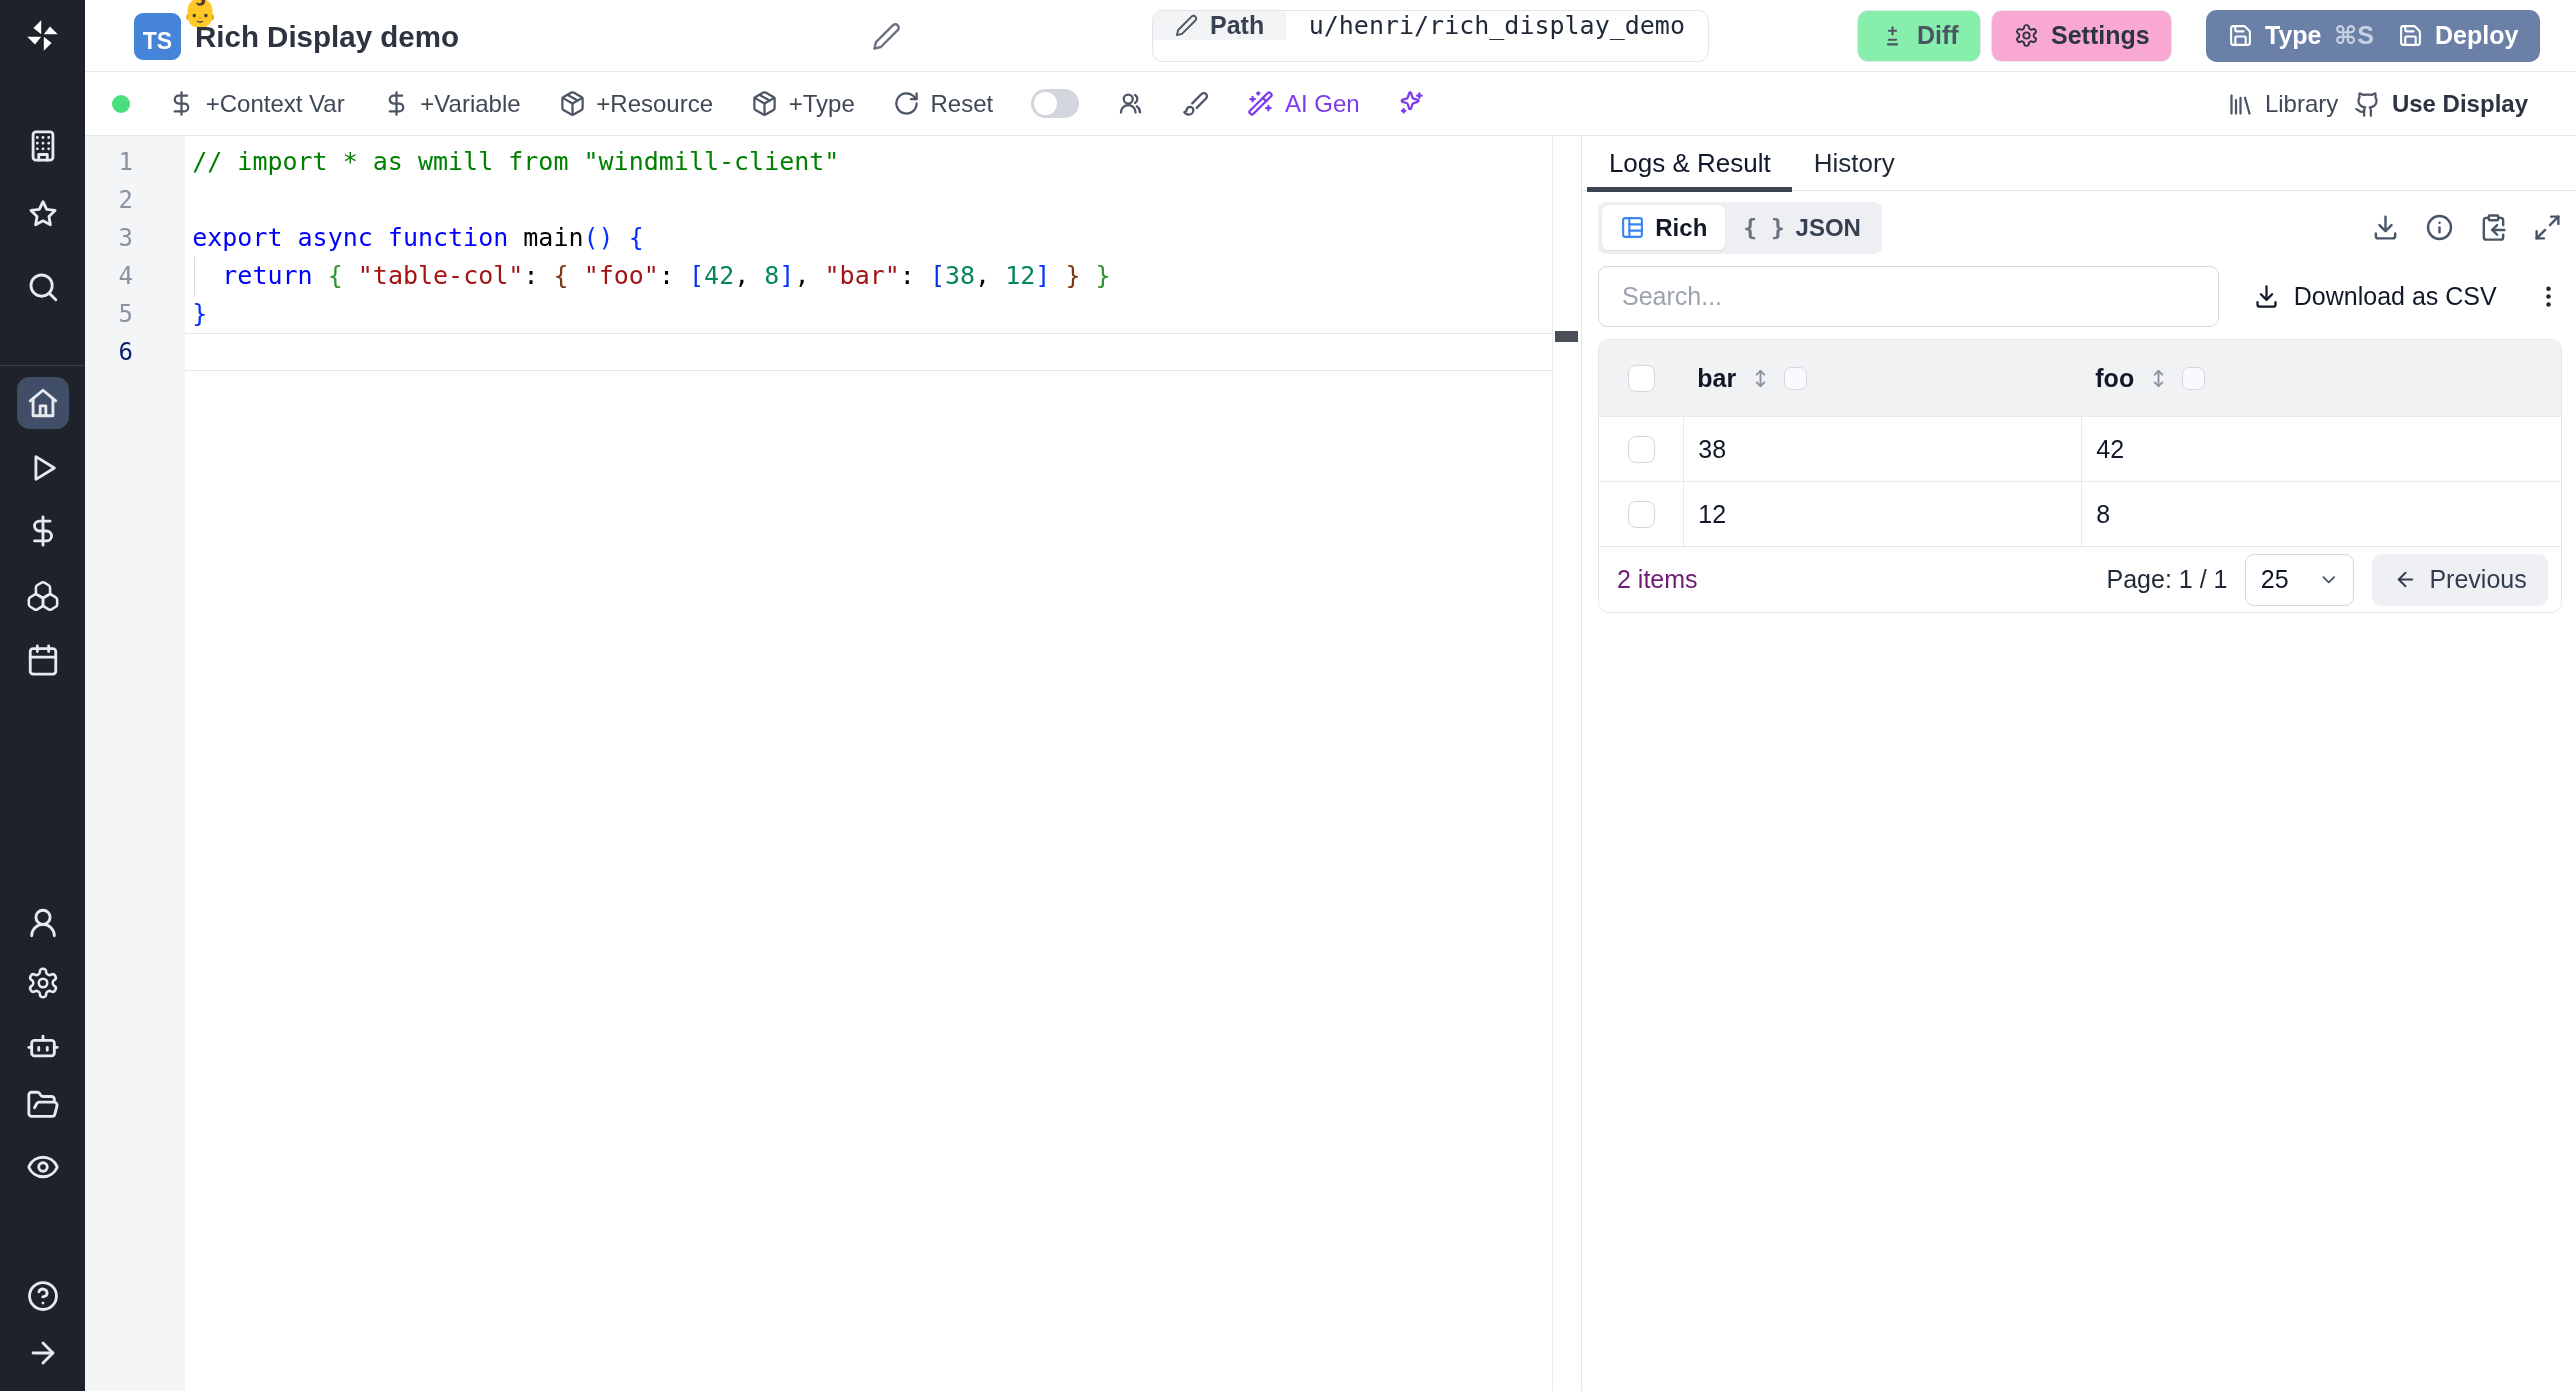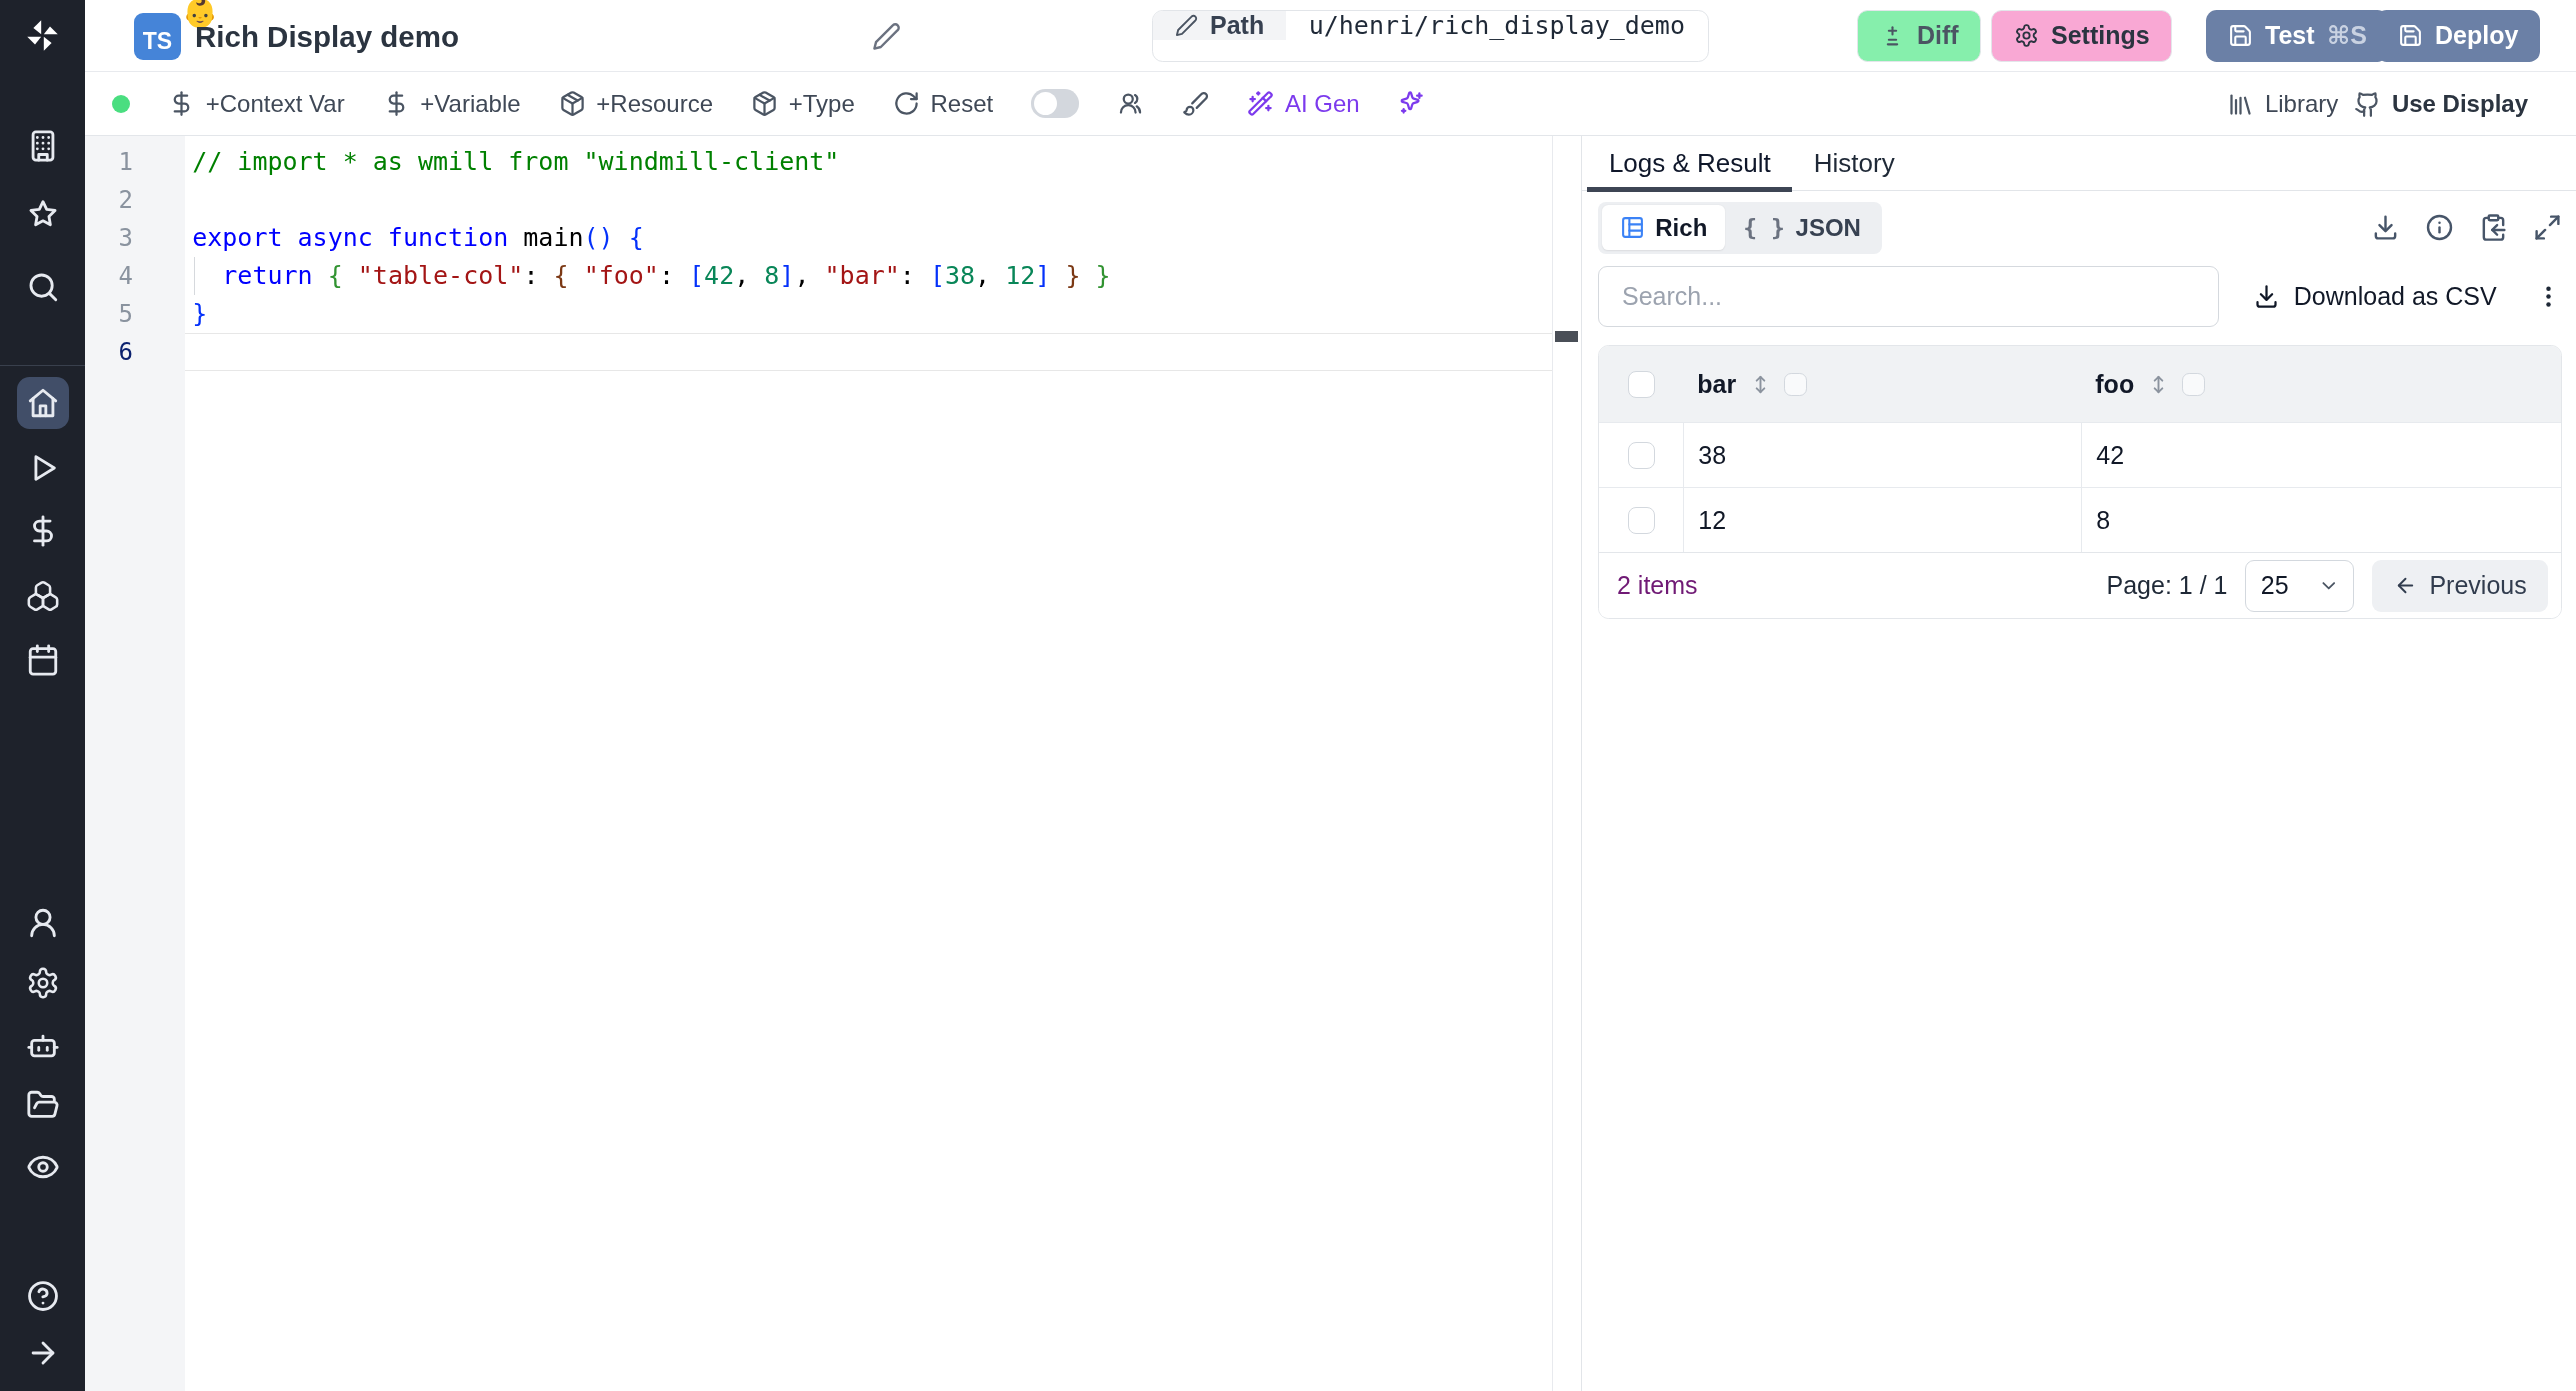--- a/index.html
+++ b/index.html
@@ -91,21 +91,21 @@
   .result-icons { display:flex; align-items:center; gap:25px; color:#475569; }
   .result-icons button { color:#475569; }
   .result-icons svg { width:29px; height:29px; }
   .search-row { display:flex; align-items:center; justify-content:space-between; margin-top:12.5px; }
   .search-input { width:621px; height:61px; border:0.9px solid #d5d9de; border-radius:9px; padding:0 23px; font-size:25px; color:#1f2937; outline:none; }
   .search-input::placeholder { color:#9ca3af; }
   .csv-group { display:flex; align-items:center; gap:38px; }
   .csv-btn { display:flex; align-items:center; gap:14.3px; font-size:25px; font-weight:500; color:#111827; }
   .csv-btn svg { width:27px; height:27px; }
   .kebab svg { width:27px; height:27px; }
-  .rtable { margin-top:18px; border:0.9px solid #e3e6ea; border-radius:10.7px; overflow:hidden; }
+  .rtable { margin-top:12px; border:0.9px solid #e3e6ea; border-radius:10.7px; overflow:hidden; }
   .thead { display:flex; align-items:center; height:76px; background:#f0f2f4; }
   .th-check { width:84px; display:flex; justify-content:center; }
   .th { display:flex; align-items:center; gap:12.5px; padding-left:14.3px; font-size:25px; font-weight:bold; color:#111827; }
   .th.colbar { width:398px; }
   .th.colfoo { flex:1; }
   .sort-icon { color:#8b939e; }
   .sort-icon svg { width:23px; height:23px; }
   .cbx { width:27px; height:27px; border:1.8px solid #d3d8de; border-radius:8px; background:#fff; display:inline-block; }
   .cbx.small { width:23px; height:23px; border-radius:7.2px; background:#f9fafb; }
   .trow { display:flex; align-items:stretch; height:65px; border-top:0.9px solid #e7eaee; background:#fff; }
@@ -277,21 +277,21 @@
           <circle cx="12" cy="12" r="3"></circle>
         </svg>
       <span>Settings</span>
     </button>
     <button class="top-btn btn-primary btn-draft">
       <svg viewBox="0 0 24 24" fill="none" stroke="currentColor" stroke-width="2" stroke-linecap="round" stroke-linejoin="round">
           <path d="M15.2 3a2 2 0 0 1 1.4.6l3.8 3.8a2 2 0 0 1 .6 1.4V19a2 2 0 0 1-2 2H5a2 2 0 0 1-2-2V5a2 2 0 0 1 2-2z"></path>
           <path d="M17 21v-7a1 1 0 0 0-1-1H8a1 1 0 0 0-1 1v7"></path>
           <path d="M7 3v4a1 1 0 0 0 1 1h7"></path>
         </svg>
-      <span>Test</span>
+      <span>Type</span>
       <span class="shortcut-dim">⌘S</span>
     </button>
     <button class="top-btn btn-primary btn-deploy">
       <svg viewBox="0 0 24 24" fill="none" stroke="currentColor" stroke-width="2" stroke-linecap="round" stroke-linejoin="round">
           <path d="M15.2 3a2 2 0 0 1 1.4.6l3.8 3.8a2 2 0 0 1 .6 1.4V19a2 2 0 0 1-2 2H5a2 2 0 0 1-2-2V5a2 2 0 0 1 2-2z"></path>
           <path d="M17 21v-7a1 1 0 0 0-1-1H8a1 1 0 0 0-1 1v7"></path>
           <path d="M7 3v4a1 1 0 0 0 1 1h7"></path>
         </svg>
       <span>Deploy</span>
     </button>

